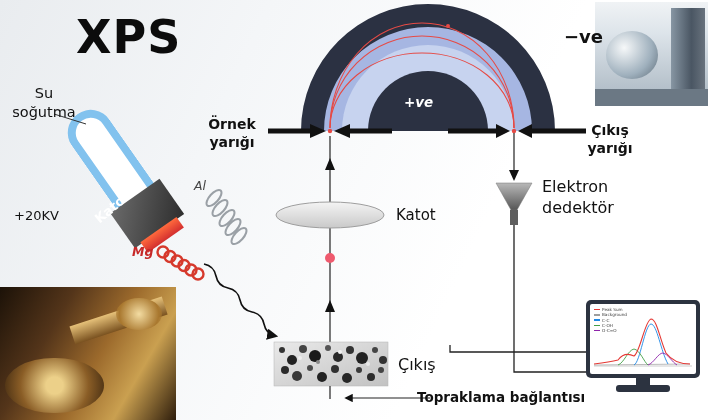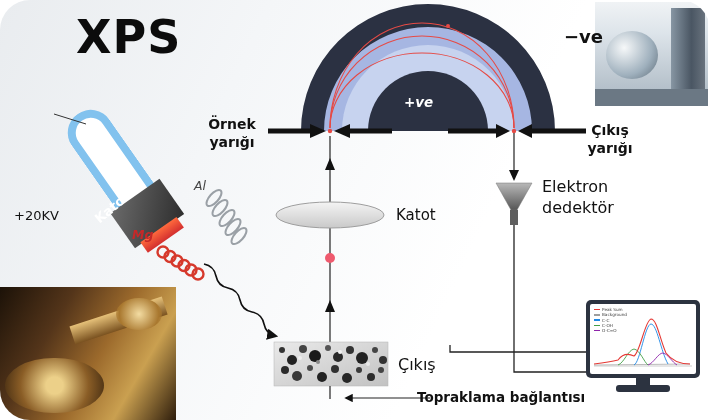--- a/index.html
+++ b/index.html
@@ -1,31 +1,30 @@
 <!DOCTYPE html>
 <html><head>
 <meta charset="utf-8">
 <style>
   * { margin:0; padding:0; box-sizing:border-box; }
   body { font-family:"DejaVu Sans", sans-serif; background:#fff; }
   .canvas {
     position:relative; width:710px; height:420px; overflow:hidden;
     background:linear-gradient(115deg,#e9ecef 0%,#f4f6f8 30%,#ffffff 65%);
-    border-radius:30px;
   }
   .lbl { position:absolute; color:#111; z-index:4; }
   .pre { white-space:pre-line; }
 
   .title { left:76px; top:10px; font-size:46px; font-weight:800; color:#0c0c0c; letter-spacing:1px; }
 
   .lbl-su      { left:10px;  top:84px;  width:68px; font-size:14.5px; font-weight:500; text-align:center; line-height:1.3; }
   .lbl-kv      { left:14px;  top:208px; font-size:13px; font-weight:500; }
   .lbl-katot   { left:92px;  top:200px; font-size:13px; font-weight:700; color:#fff; transform:rotate(-40deg); }
   .lbl-al      { left:194px; top:178px; font-size:12.5px; color:#444; font-style:italic; }
-  .lbl-mg      { left:132px; top:227px; font-size:12.5px; color:#c62828; font-weight:700; font-style:italic; }
+  .lbl-mg      { left:132px; top:244px; font-size:12.5px; color:#c62828; font-weight:700; font-style:italic; }
   .lbl-giris   { left:201px; top:116px; width:62px; font-size:14px; font-weight:700; text-align:center; line-height:1.25; }
   .lbl-cikis   { left:580px; top:122px; width:60px; font-size:14px; font-weight:700; text-align:center; line-height:1.25; }
   .lbl-neg     { left:564px; top:26px;  font-size:18px; font-weight:600; }
   .lbl-pos     { left:404px; top:94px;  width:48px; font-size:13.5px; font-style:italic; font-weight:600; color:#fff; }
   .lbl-lens    { left:396px; top:206px; font-size:15px; font-weight:500; }
   .lbl-det     { left:542px; top:177px; font-size:16px; font-weight:500; line-height:1.3; }
   .lbl-ornek   { left:398px; top:355px; font-size:16px; font-weight:500; }
   .lbl-toprak  { left:417px; top:389px; font-size:13.5px; font-weight:700; }
 
   .photo { position:absolute; z-index:1; overflow:hidden; }
@@ -203,20 +202,22 @@
       <circle cx="318" cy="362" r="2" fill="#888"></circle>
     </g>
 
     <g>
       <line x1="330" y1="386" x2="330" y2="399" stroke="#222" stroke-width="1.2"></line>
       <line x1="430" y1="398" x2="346" y2="398" stroke="#222" stroke-width="1.2" marker-end="url(#mArrow)"></line>
     </g>
   </svg>
 
   <div class="lbl title">XPS</div>
+  <div class="lbl lbl-su pre">Su
+soğutma</div>
   <div class="lbl lbl-kv">+20KV</div>
   <div class="lbl lbl-katot">Katot</div>
   <div class="lbl lbl-al">Al</div>
   <div class="lbl lbl-mg">Mg</div>
   <div class="lbl lbl-giris pre">Örnek
 yarığı</div>
   <div class="lbl lbl-cikis pre">Çıkış
 yarığı</div>
   <div class="lbl lbl-neg">−ve</div>
   <div class="lbl lbl-pos">+ve</div>

